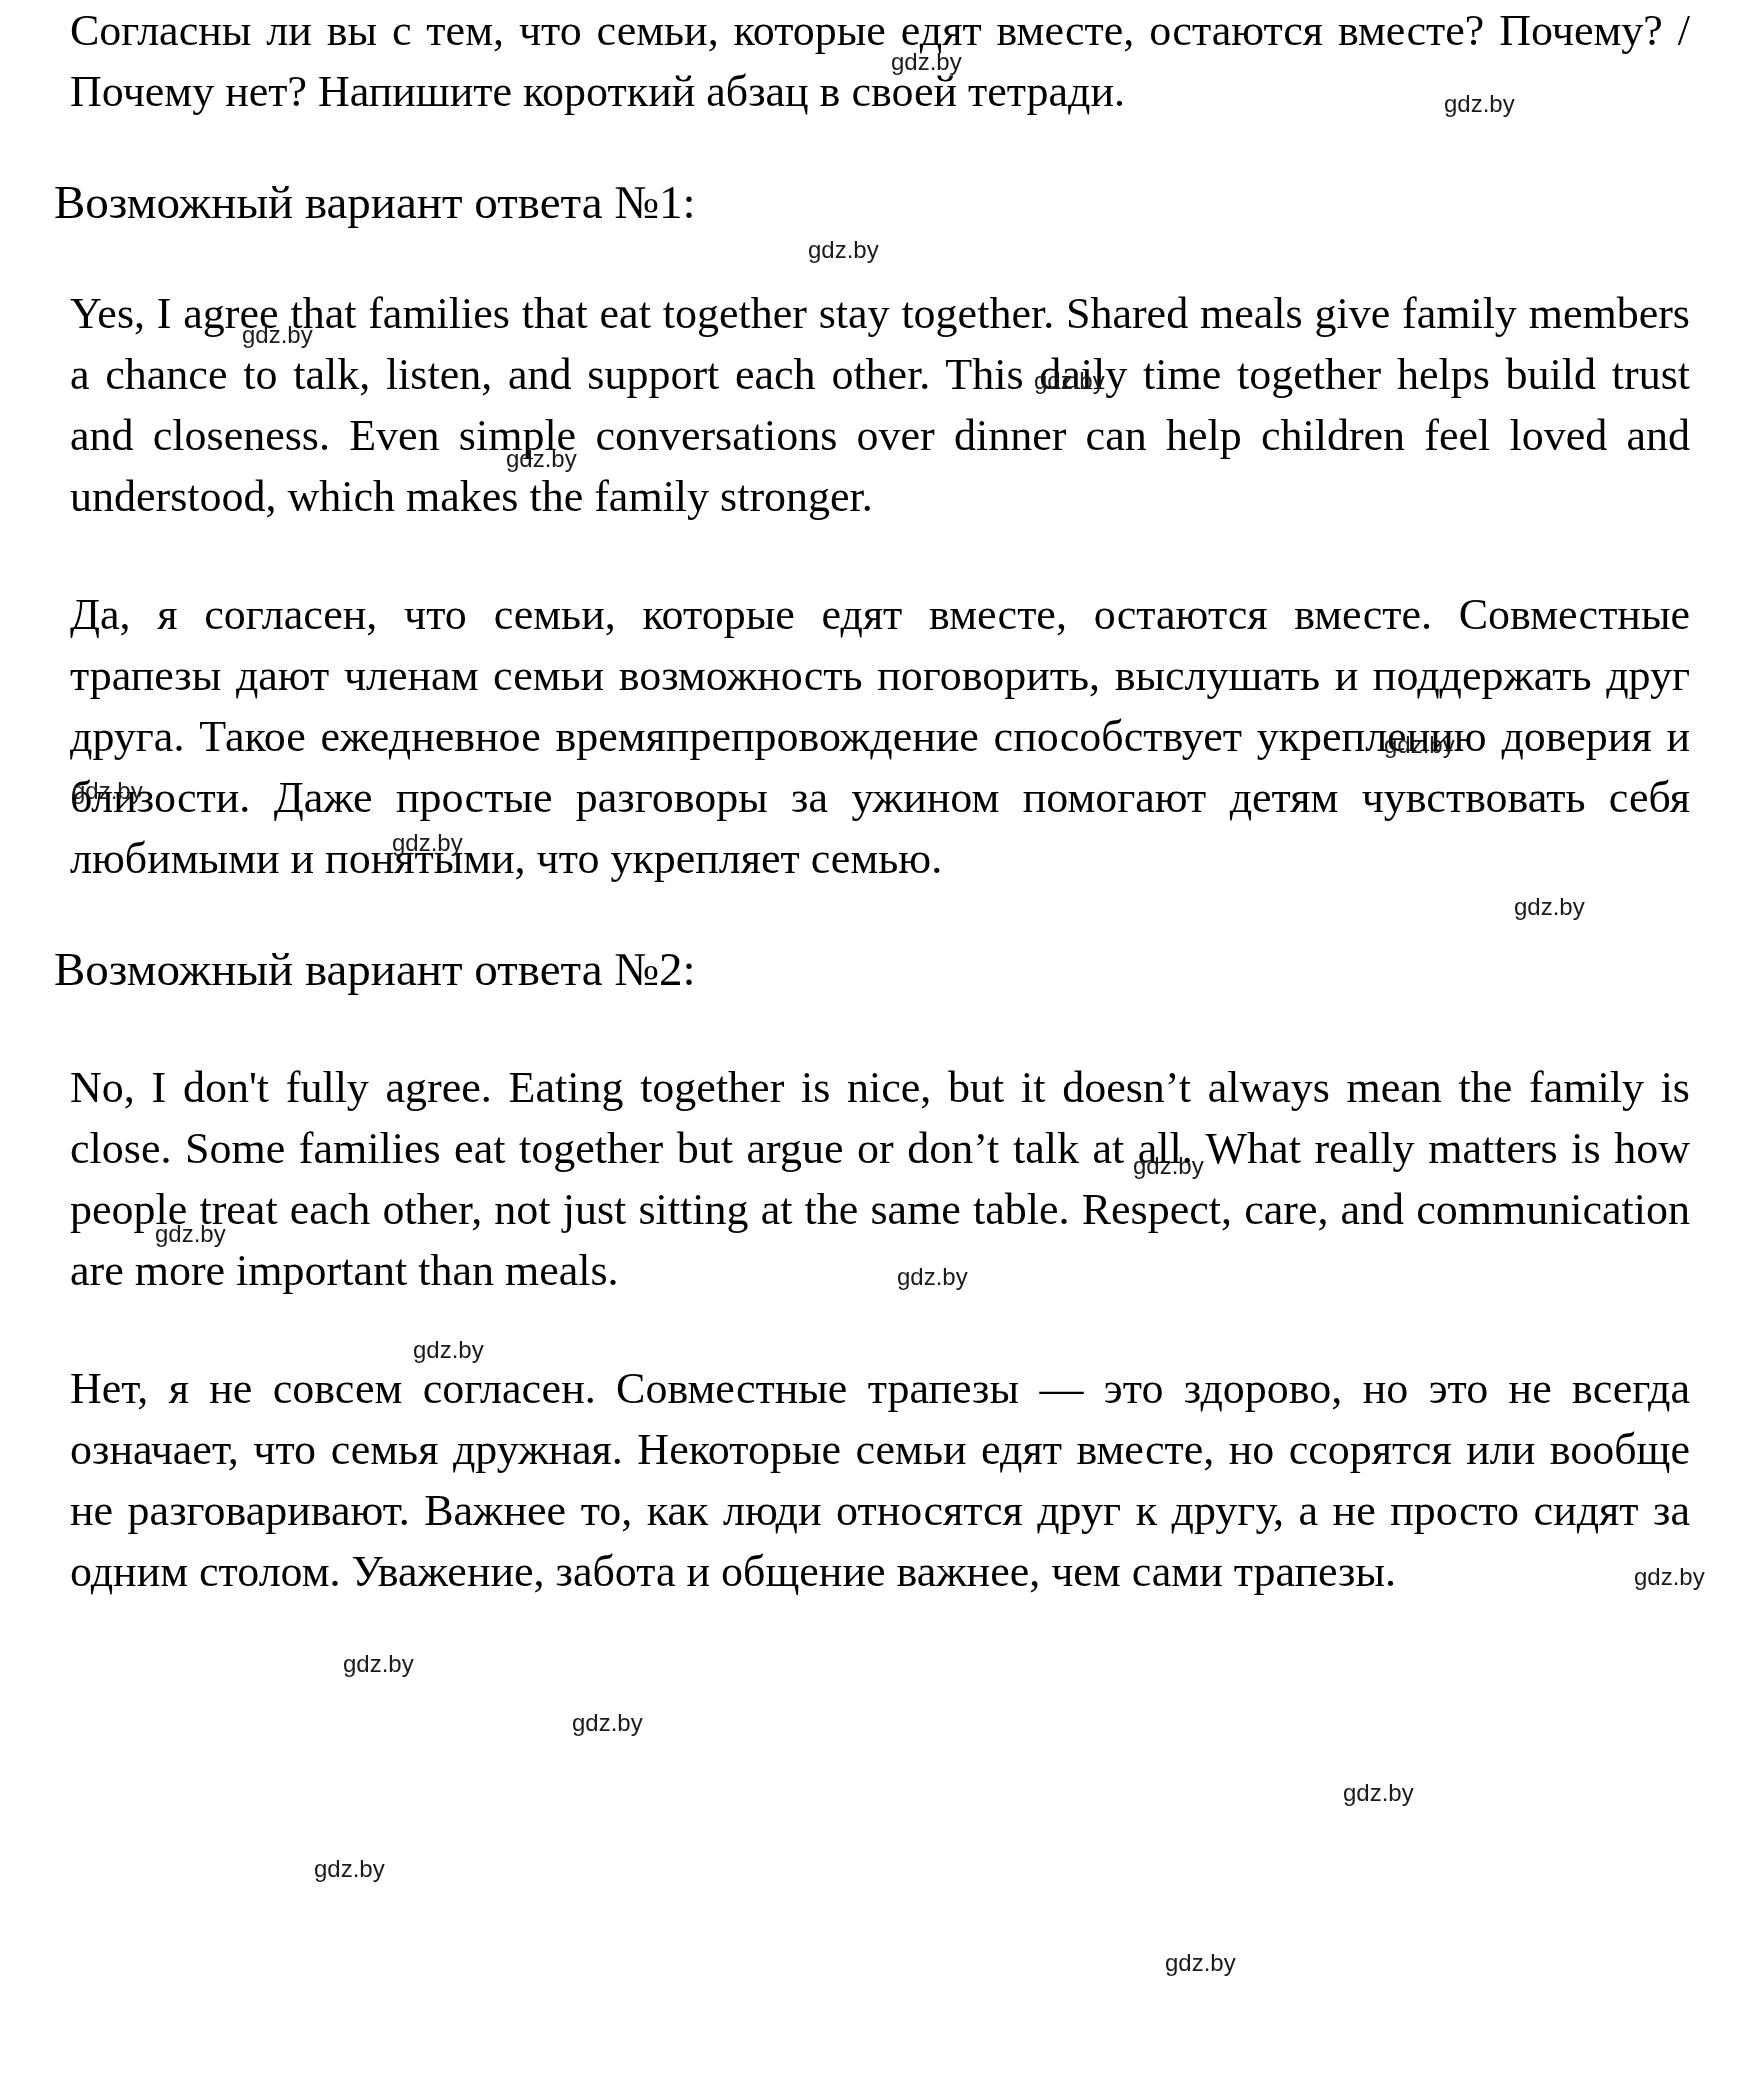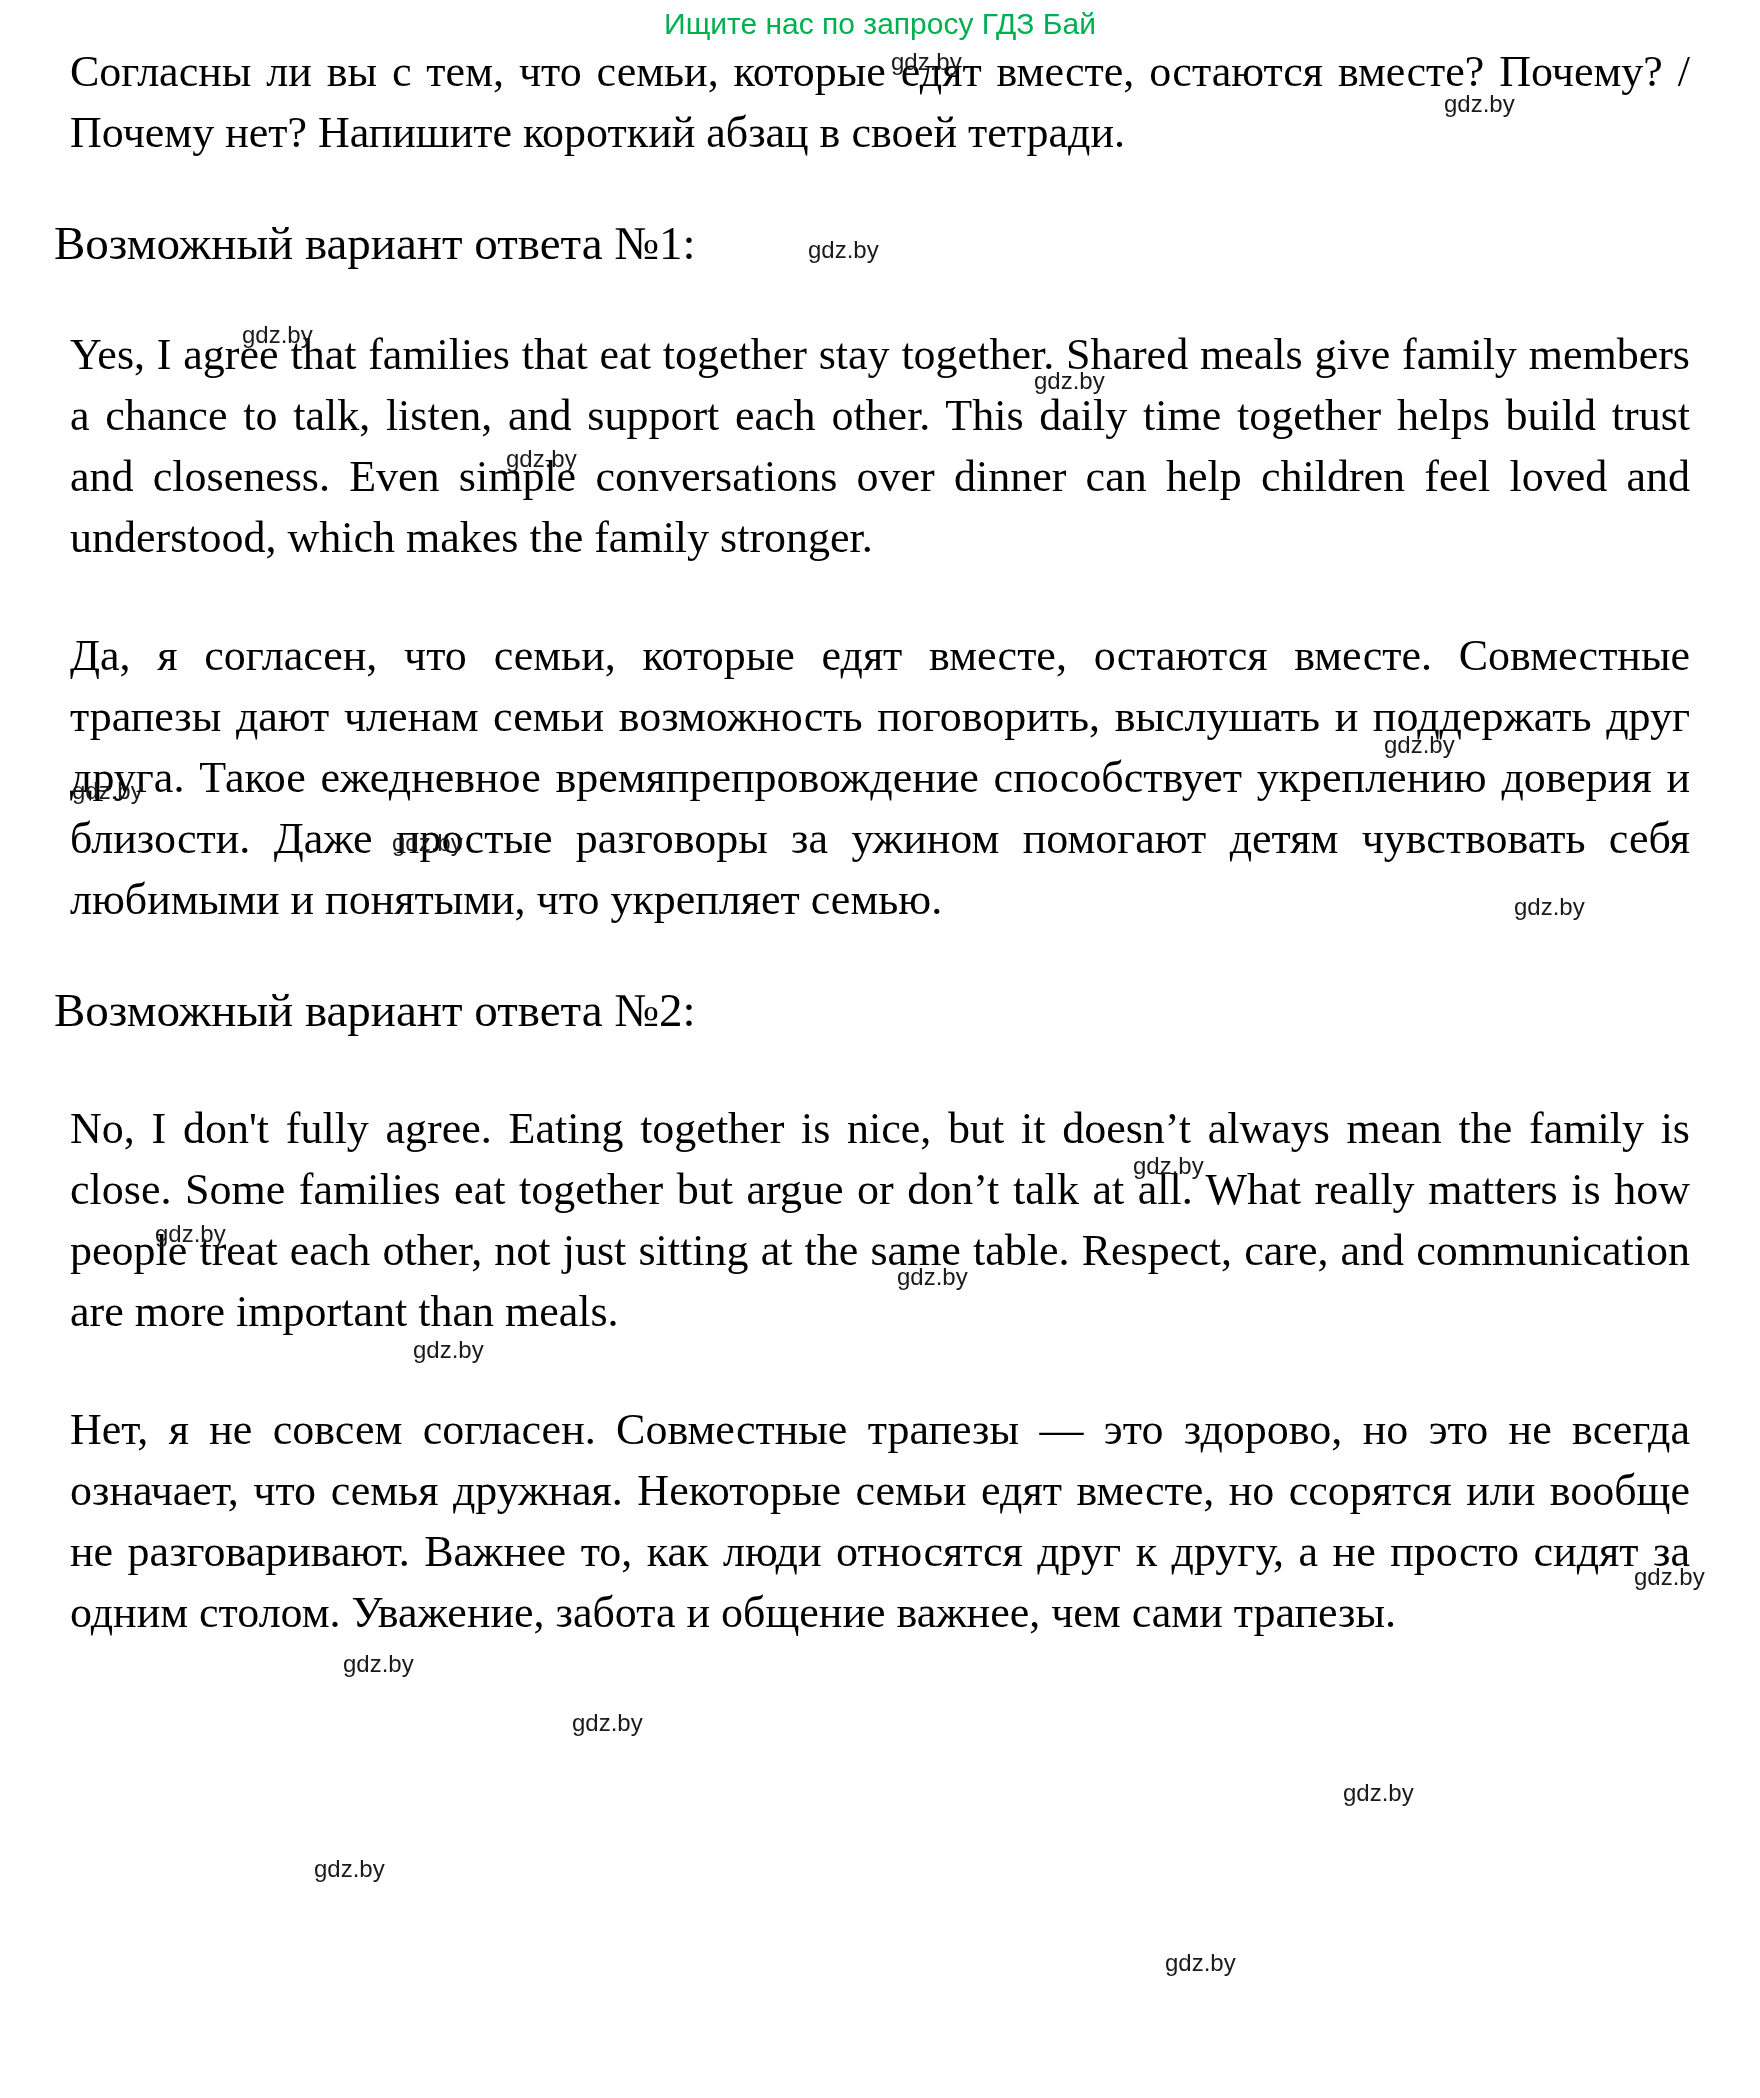--- a/index.html
+++ b/index.html
@@ -78,21 +78,20 @@
     line-height: 37px;
     color: var(--footer-purple);
     cursor: pointer;
   }
 </style>
 </head>
 <body>
 
 <div class="page">
 
-  <div class="promo">Ищите нас по запросу ГДЗ Бай</div>
 
   <div class="content">
 
 
     <p class="body-par task-par">Согласны ли вы с тем, что семьи, которые едят вместе, остаются вместе? Почему? / Почему нет? Напишите короткий абзац в своей тетради.</p>
 
     <p class="variant-label">Возможный вариант ответа №1:</p>
 
     <p class="body-par par-en-1">Yes, I agree that families that eat together stay together. Shared meals give family members a chance to talk, listen, and support each other. This daily time together helps build trust and closeness. Even simple conversations over dinner can help children feel loved and understood, which makes the family stronger.</p>
 

